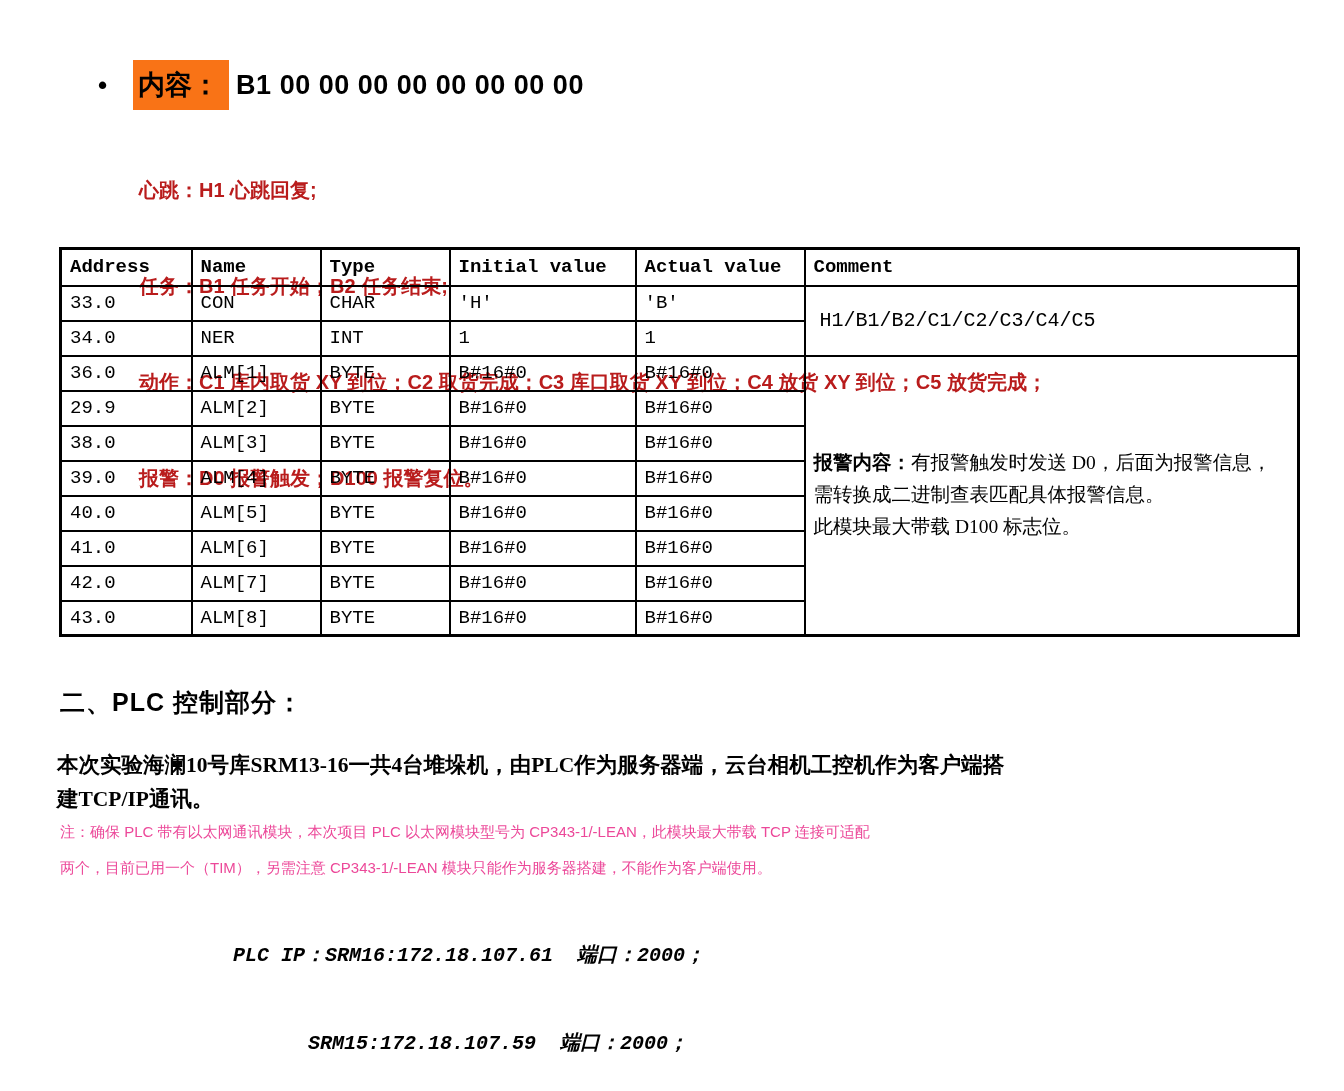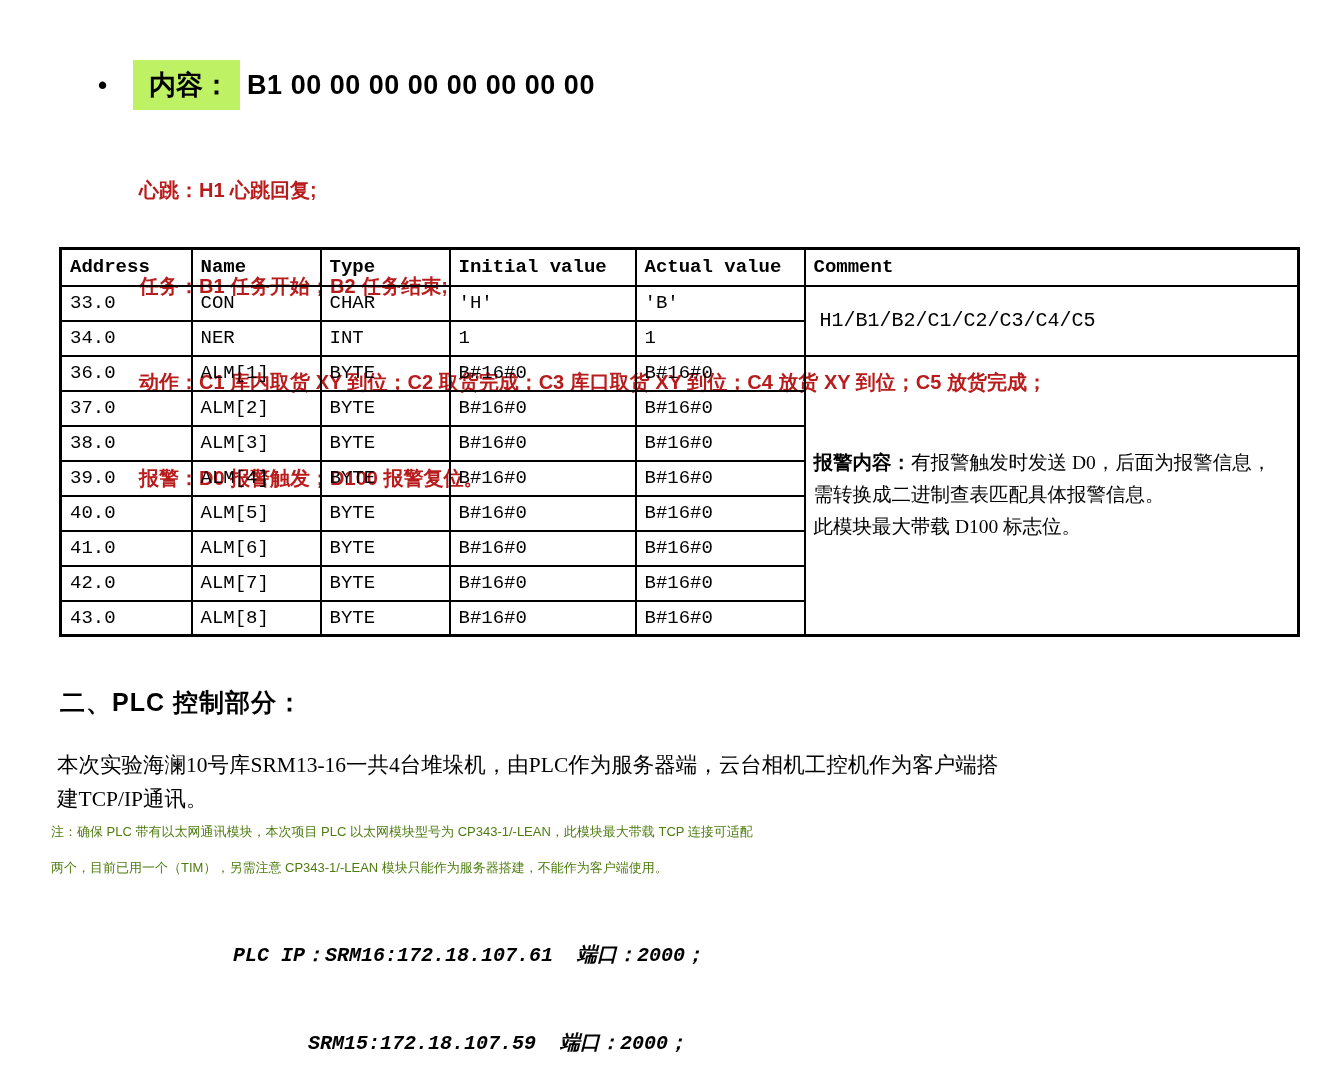--- a/index.html
+++ b/index.html
@@ -4,21 +4,21 @@
 <style>
   html,body { margin:0; padding:0; background:#ffffff; }
   .page {
     position:relative; width:1344px; height:1091px; background:#ffffff;
     color:#000; font-family:"Liberation Sans", sans-serif; overflow:hidden;
   }
 
   
   .bullet-line { position:absolute; left:98px; top:60px; display:flex; align-items:center; font-weight:bold; font-size:27px; }
   .bullet-marker { font-size:26px; margin-right:26px; line-height:1; }
-  .bullet-label { background:#bef264; padding:7px 10px 7px 16px; }
+  .bullet-label { background:#f97316; padding:7px 10px 7px 5px; }
   .bullet-value { margin-left:7px; letter-spacing:0.5px; white-space:pre; }
 
   
   .details { position:absolute; left:139px; top:110px; color:#b91c1c; font-weight:bold; font-size:20px; line-height:32px; white-space:pre; }
 
   
   .data-table { position:absolute; left:59px; top:247px; width:1238px; border-collapse:collapse; table-layout:fixed;
     font-family:"Liberation Mono", monospace; font-size:19px;border-radius:23px; }
   .data-table, .data-table th, .data-table td { border:2px solid #000; }
   .data-table { border-width:3px; }
@@ -28,24 +28,24 @@
   .data-table td { padding-left:8px; vertical-align:middle; overflow:hidden; white-space:nowrap; }
   .comment-top-cell { font-family:Liberation Mono, monospace; font-size:20px; padding-left:14px !important; }
   .alarm-cell { font-family:"Liberation Serif", serif; font-size:19.5px; line-height:32px;
     padding:0 10px 0 8px !important; white-space:normal !important; }
   .alarm-title { font-weight:bold; }
 
   
   .section-heading { position:absolute; left:60px; top:686px; font-size:25px; font-weight:bold; letter-spacing:1px; }
 
   
-  .paragraph { position:absolute; left:57px; top:748px; font-family:"Liberation Serif", serif; font-size:21.5px; line-height:34px; }
+  .paragraph { position:absolute; left:57px; top:748px; font-family:"Liberation Serif", serif; font-size:21.5px; line-height:34px;font-weight:bold; }
 
   
-  .note { position:absolute; left:51px; top:814px; color:#4d7c0f; font-size:13px; line-height:36px; }
+  .note { position:absolute; left:60px; top:814px; color:#ec4899; font-size:15px; line-height:36px; }
 
   
   .ip-block { position:absolute; left:0; top:896px; font-family:"Liberation Mono", monospace;
     font-style:italic; font-weight:bold; font-size:20px; white-space:pre; }
   .ip-line { line-height:28px; }
   .ip-1 { margin-left:233px; }
   .ip-2 { margin-left:308px; margin-top:14px; }
 </style>
 </head>
 <body>
@@ -105,21 +105,21 @@
         <td>ALM[1]</td>
         <td>BYTE</td>
         <td>B#16#0</td>
         <td>B#16#0</td>
         <td class="alarm-cell" rowspan="8">
           <div><span class="alarm-title">报警内容：</span><span>有报警触发时发送 D0，后面为报警信息，需转换成二进制查表匹配具体报警信息。</span></div>
           <div>此模块最大带载 D100 标志位。</div>
         </td>
       </tr>
       <tr>
-        <td>37.0</td>
+        <td>29.9</td>
         <td>ALM[2]</td>
         <td>BYTE</td>
         <td>B#16#0</td>
         <td>B#16#0</td>
       </tr>
       <tr>
         <td>38.0</td>
         <td>ALM[3]</td>
         <td>BYTE</td>
         <td>B#16#0</td>

